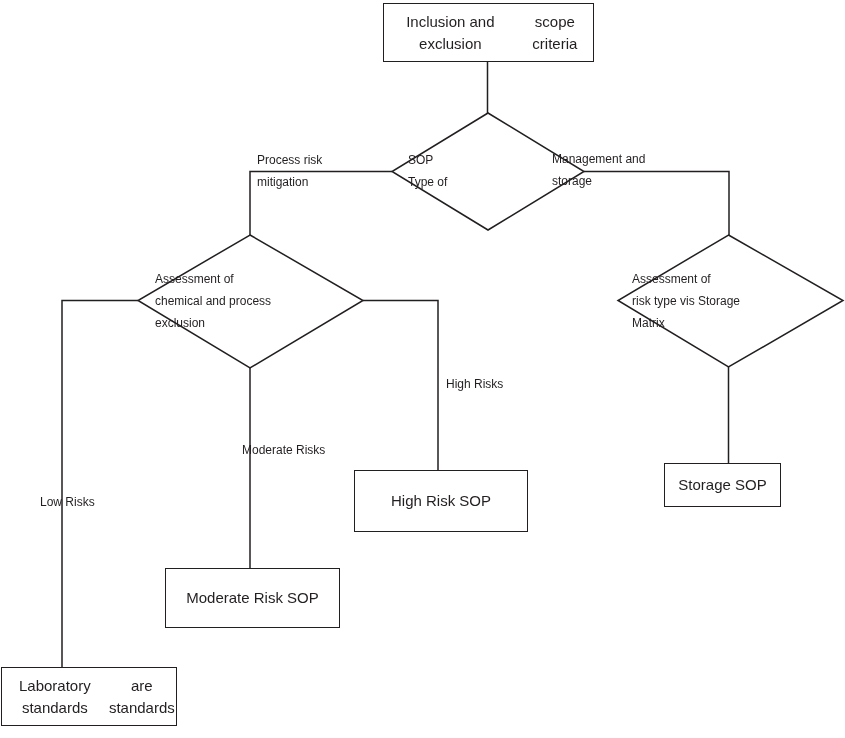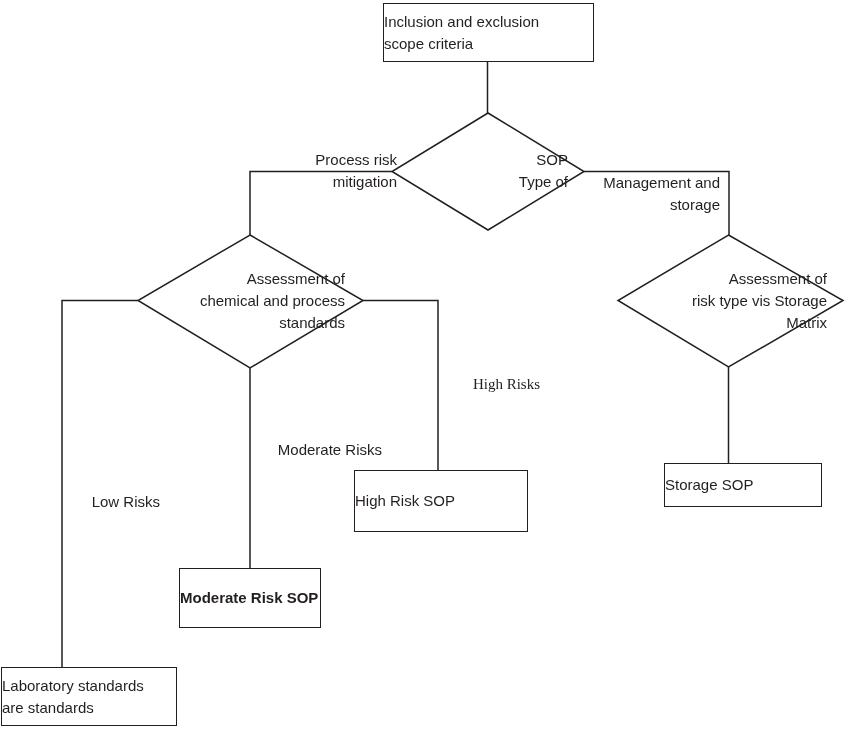--- a/index.html
+++ b/index.html
@@ -10,29 +10,29 @@
     font-family: "Liberation Sans", sans-serif;
     color: #231f20;
     overflow: hidden;
   }
   .canvas { position: absolute; left: 0; top: 0; width: 845px; height: 738px; }
   svg.wires { position: absolute; left: 0; top: 0; display: block; }
   .node-box {
     position: absolute;
     border: 1.6px solid #231f20;
     background: #ffffff;
-    display: flex; flex-direction: column;
-    justify-content: center; align-items: flex-start;
+    display: flex; flex-direction: row;
+    justify-content: center; align-items: center;
     text-align: center;
     font-size: 15px; line-height: 22px;
   }
   .overlay-label {
     position: absolute;
-    text-align: right;
-    font-size: 15px; line-height: 22px;
+    text-align: left;
+    font-size: 12px; line-height: 22px;
     pointer-events: none;
   }
 </style>
 </head>
 <body>
 
 <div class="canvas">
 
   <svg class="wires" width="845" height="738" viewBox="0 0 845 738">
 
@@ -51,59 +51,59 @@
 
   <div class="node-box" style="left:383px; top:3px; width:211px; height:59px;">
     <div>Inclusion and exclusion</div>
     <div>scope criteria</div>
   </div>
 
   <div class="node-box" style="left:354px; top:470px; width:174px; height:62px;">
     <div>High Risk SOP</div>
   </div>
 
-  <div class="node-box" style="left:179px; top:568px; width:142px; height:60px;font-weight:bold;">
+  <div class="node-box" style="left:165px; top:568px; width:175px; height:60px;">
     <div>Moderate Risk SOP</div>
   </div>
 
   <div class="node-box" style="left:1px; top:667px; width:176px; height:59px;">
     <div>Laboratory standards</div>
     <div>are standards</div>
   </div>
 
-  <div class="node-box" style="left:664px; top:463px; width:158px; height:44px;">
+  <div class="node-box" style="left:664px; top:463px; width:117px; height:44px;">
     <div>Storage SOP</div>
   </div>
 
   <div class="overlay-label" style="left:408px; top:149px; width:160px;">
     <div>SOP</div>
     <div>Type of</div>
   </div>
 
   <div class="overlay-label" style="left:155px; top:268px; width:190px;">
     <div>Assessment of</div>
     <div>chemical and process</div>
-    <div>standards</div>
+    <div>exclusion</div>
   </div>
 
   <div class="overlay-label" style="left:632px; top:268px; width:195px;">
     <div>Assessment of</div>
     <div>risk type vis Storage</div>
     <div>Matrix</div>
   </div>
 
   <div class="overlay-label" style="left:257px; top:149px; width:140px;">
     <div>Process risk</div>
     <div>mitigation</div>
   </div>
 
-  <div class="overlay-label" style="left:565px; top:148px; width:155px;margin-top:24px;">
+  <div class="overlay-label" style="left:552px; top:148px; width:155px;">
     <div>Management and</div>
     <div>storage</div>
   </div>
 
   <div class="overlay-label" style="left:40px; top:479px; width:120px;margin-top:12px;">Low Risks</div>
 
   <div class="overlay-label" style="left:242px; top:439px; width:140px;">Moderate Risks</div>
 
-  <div class="overlay-label" style="left:420px; top:373px; width:120px;font-family:Liberation Serif, serif;">High Risks</div>
+  <div class="overlay-label" style="left:446px; top:373px; width:120px;">High Risks</div>
 
 </div>
 
 </body></html>

